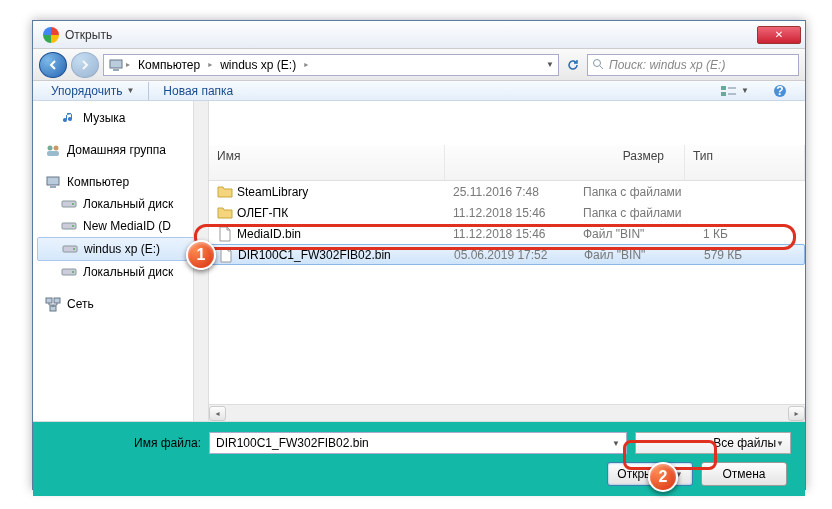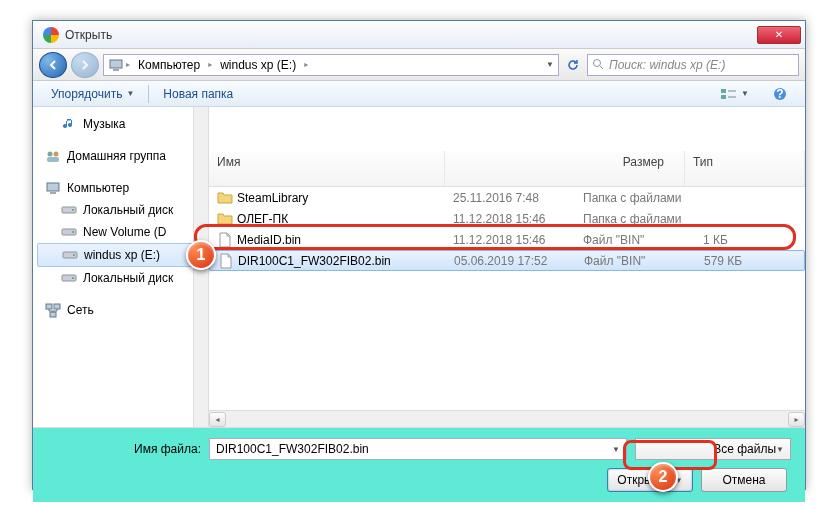--- a/index.html
+++ b/index.html
@@ -10,21 +10,21 @@
 .titlebar .title { flex: 1; color: #333; }
 .titlebar .close { width: 44px; height: 18px; background: linear-gradient(#e67,#c23); border: 1px solid #933; border-radius: 2px; color: #fff; display: flex; align-items: center; justify-content: center; font-size: 10px; cursor: pointer; }
 .navbar { height: 32px; background: linear-gradient(#fafafa,#e9e9e9); display: flex; align-items: center; padding: 2px 6px; gap: 4px; border-bottom: 1px solid #ccc; }
 .nav-btn { width: 28px; height: 26px; border-radius: 50%; background: radial-gradient(circle at 30% 30%,#7db9e8,#2464b4); border: 1px solid #1a4d8f; display: flex; align-items: center; justify-content: center; color: #fff; cursor: pointer; }
 .nav-btn.fwd { opacity: .4; }
 .breadcrumb { flex: 1; height: 22px; background: #fff; border: 1px solid #aac; display: flex; align-items: center; padding: 0 4px; gap: 2px; }
 .bc-item { padding: 2px 6px; cursor: pointer; }
 .bc-sep { color: #888; font-size: 8px; }
 .refresh, .search-icn { width: 20px; height: 20px; display: flex; align-items: center; justify-content: center; color: #1a5fb4; cursor: pointer; }
 .search { width: 212px; height: 22px; background: #fff; border: 1px solid #aac; display: flex; align-items: center; padding: 0 4px; color: #888; font-style: italic; }
-.toolbar { height: 26px; background: linear-gradient(#f7fbff,#e4eef9); border-bottom: 1px solid #c9d7e8; display: flex; align-items: center; padding: 8px 8px; }
+.toolbar { height: 20px; background: linear-gradient(#f7fbff,#e4eef9); border-bottom: 1px solid #c9d7e8; display: flex; align-items: center; padding: 8px 8px; }
 .tool-btn { padding: 4px 10px; color: #1a4d8f; cursor: pointer; display: flex; align-items: center; gap: 4px; }
 .tool-sep { width: 1px; height: 18px; background: #b8c8dd; margin: 0 4px; }
 .tool-right { margin-left: auto; display: flex; gap: 4px; }
 .body { display: flex; height: 320px; }
 .nav-pane { width: 176px; border-right: 1px solid #ddd; overflow: hidden; padding: 6px 0; position: relative; }
 .nav-item { display: flex; align-items: center; gap: 6px; padding: 3px 8px 3px 28px; cursor: pointer; white-space: nowrap; }
 .nav-item.grp { padding-left: 12px; margin-top: 10px; }
 .nav-item.sel { background: linear-gradient(#eaf3fd,#d5e8fb); border: 1px solid #a8c8ec; border-radius: 2px; margin: 0 4px; padding-left: 24px; }
 .nav-icn { width: 16px; height: 16px; flex-shrink: 0; }
 .nav-scroll { position: absolute; right: 0; top: 0; width: 15px; height: 100%; background: #f0f0f0; border-left: 1px solid #ddd; }
@@ -37,21 +37,21 @@
 .c-size { flex: 1; text-align: right; padding-right: 20px; }
 .list-rows { flex: 1; overflow: hidden; }
 .row { display: flex; align-items: center; height: 21px; padding: 0; }
 .row.sel { background: linear-gradient(#eaf3fd,#cfe4fa); border: 1px solid #8ab6e8; border-radius: 2px; }
 .row .cell { padding: 2px 8px; white-space: nowrap; overflow: hidden; display: flex; align-items: center; gap: 4px; }
 .row .c-date, .row .c-type, .row .c-size { color: #777; }
 .file-icn { width: 16px; height: 16px; flex-shrink: 0; }
 .hscroll { height: 17px; background: #f0f0f0; border-top: 1px solid #ddd; display: flex; align-items: center; }
 .hscroll .track { flex: 1; height: 15px; background: #f0f0f0; position: relative; }
 .hscroll .btn { width: 17px; height: 15px; background: linear-gradient(#fdfdfd,#e4e4e4); border: 1px solid #ccc; display: flex; align-items: center; justify-content: center; font-size: 8px; color: #666; }
-.footer { padding: 10px 14px; background: #5eead4; border-top: 1px solid #ddd; }
+.footer { padding: 10px 14px; background: #14b8a6; border-top: 1px solid #ddd; }
 .frow { display: flex; align-items: center; gap: 8px; margin-bottom: 8px; }
 .frow label { width: 154px; text-align: right; }
 .fname-box { flex: 1; height: 22px; background: #fff; border: 1px solid #aac; display: flex; align-items: center; padding: 0 6px; }
 .filter-box { width: 156px; height: 22px; background: linear-gradient(#fdfdfd,#eee); border: 1px solid #aaa; display: flex; align-items: center; padding: 0 6px; justify-content: flex-end; }
 .btns { display: flex; justify-content: flex-end; gap: 8px; padding-right: 4px; }
 .btn { width: 86px; height: 24px; background: linear-gradient(#fdfdfd,#e4e4e4); border: 1px solid #999; border-radius: 3px; display: flex; align-items: center; justify-content: center; cursor: pointer; }
 .btn.primary { border: 1px solid #3c7fb1; box-shadow: 0 0 2px #5aa0d8 inset; }
 .dd { font-size: 8px; color: #555; }
 .highlight-row { position: absolute; left: 194px; top: 224px; width: 602px; height: 26px; border: 3px solid #e03020; border-radius: 12px; pointer-events: none; }
 .highlight-btn { position: absolute; left: 623px; top: 440px; width: 94px; height: 30px; border: 3px solid #e03020; border-radius: 8px; pointer-events: none; }
@@ -164,21 +164,21 @@
             <rect x="1" y="5" width="14" height="6" rx="1" fill="#ccd" stroke="#899"></rect>
             <circle cx="12" cy="8" r="1" fill="#5a5"></circle>
           </svg>
           <span>Локальный диск</span>
         </div>
       <div class="nav-item">
           <svg class="nav-icn" viewBox="0 0 16 16">
             <rect x="1" y="5" width="14" height="6" rx="1" fill="#ccd" stroke="#899"></rect>
             <circle cx="12" cy="8" r="1" fill="#5a5"></circle>
           </svg>
-          <span>New Volume (D</span>
+          <span>New MediaID (D</span>
         </div>
       <div class="nav-item sel">
           <svg class="nav-icn" viewBox="0 0 16 16">
             <rect x="1" y="5" width="14" height="6" rx="1" fill="#ccd" stroke="#899"></rect>
             <circle cx="12" cy="8" r="1" fill="#5a5"></circle>
           </svg>
           <span>windus xp (E:)</span>
         </div>
       <div class="nav-item">
           <svg class="nav-icn" viewBox="0 0 16 16">

